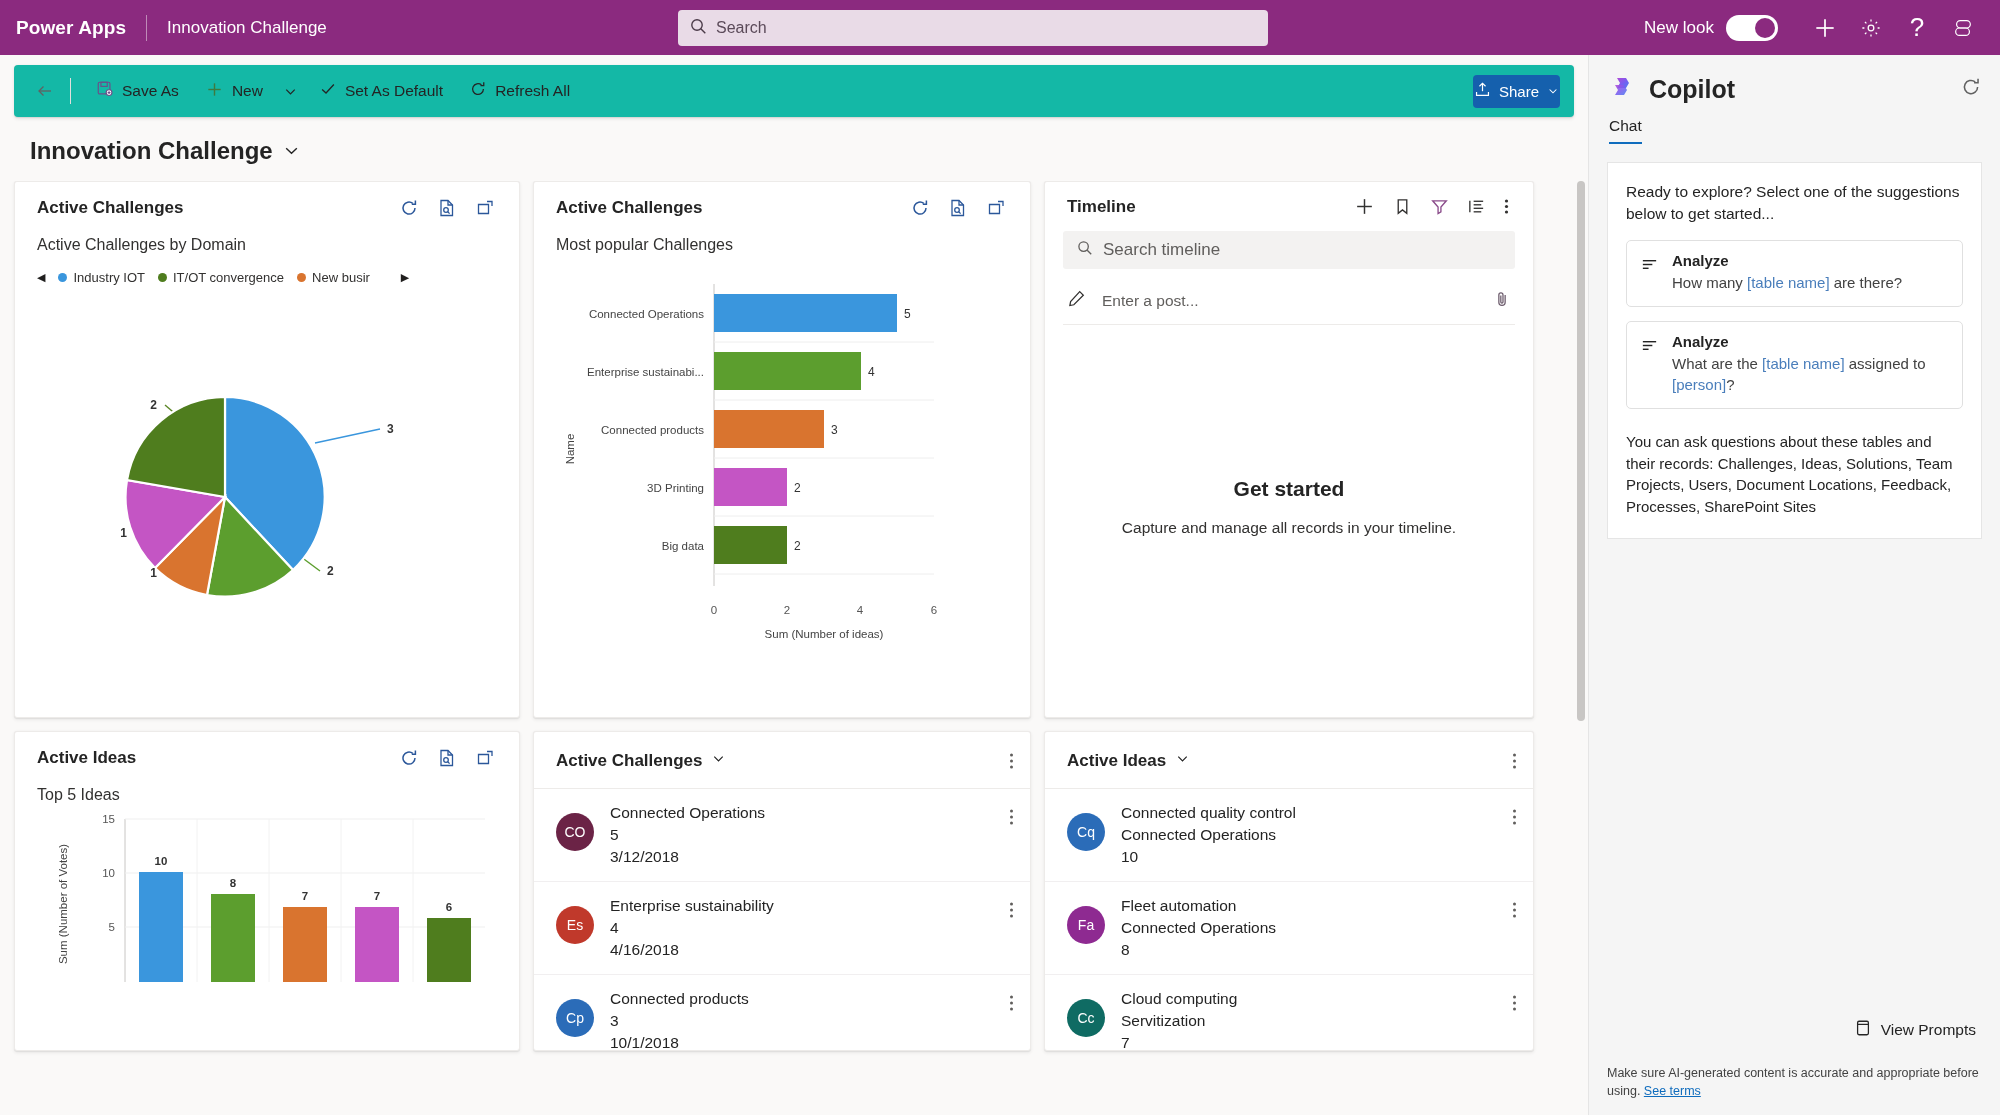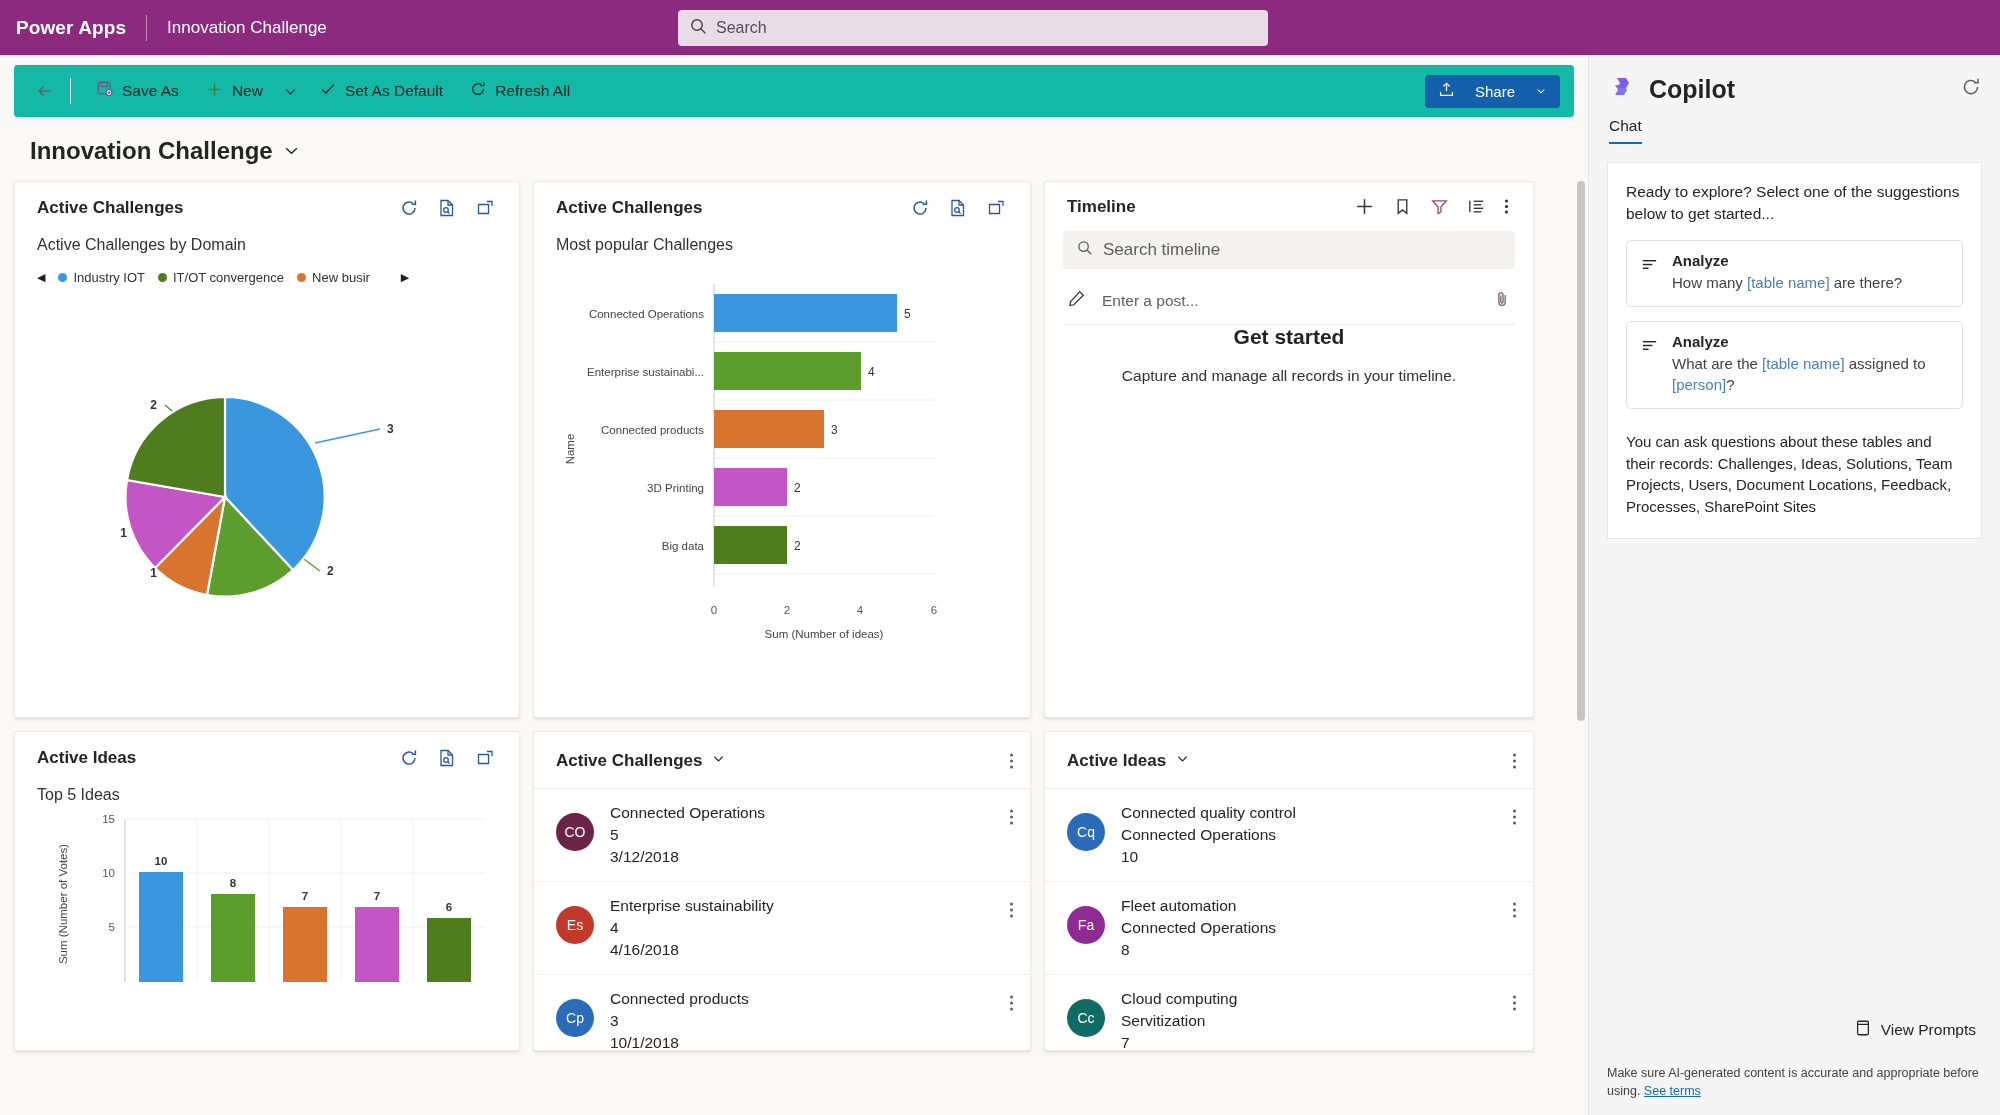--- a/index.html
+++ b/index.html
@@ -60,21 +60,21 @@
   }
   .cmd-back { width: 34px; height: 34px; display:flex; align-items:center; justify-content:center; color:#616161; cursor:pointer; }
   .cmd-sep { width: 1px; height: 26px; background: #e1dfdd; margin: 0 10px 0 4px; }
   .cmd-btn {
     display: flex; align-items: center; gap: 8px; padding: 6px 11px; border-radius: 3px;
     font-size: 15.5px; color: #242424; cursor: pointer; white-space: nowrap;
   }
   .cmd-chev { width: 26px; display:flex; align-items:center; justify-content:center; cursor:pointer; }
   .share-btn {
     margin-left: auto; background: #1560ad; color: #fff; border-radius: 4px;
-    height: 33px; display: flex; align-items: center; gap: 20px; padding: 0 13px;
+    height: 33px; display: flex; align-items: center; gap: 8px; padding: 0 1px;
     font-size: 15px; cursor: pointer;
   }
 
   
   .dash-title {
     padding: 20px 0 16px 30px; font-size: 24px; font-weight: bold; color: #242424;
     display: flex; align-items: center; gap: 10px; cursor: pointer;
   }
 
   
@@ -119,21 +119,21 @@
     margin: 8px 18px 0 18px; height: 48px; border-bottom: 1px solid #edebe9;
     display: flex; align-items: center; gap: 16px; padding: 0 4px;
   }
   .tl-post input {
     border: none; background: transparent; outline: none; font-size: 15.5px;
     font-family: "Liberation Sans", sans-serif; color: #8b5cf6; flex: 1 1 auto;
   }
   .tl-post input::placeholder { color: #605e5c; }
   .tl-empty {
     flex: 1 1 auto; display: flex; flex-direction: column; align-items: center;
-    gap: 18px; padding-bottom: 28px;
+    justify-content: center; gap: 18px; padding-bottom: 28px;
   }
   .tl-empty-h { font-size: 21px; font-weight: bold; color: #242424; }
   .tl-empty-p { font-size: 15.5px; color: #323130; }
 
   
   .list-head {
     display: flex; align-items: center; padding: 16px 16px 14px 22px;
     border-bottom: 1px solid #edebe9;
   }
   .list-title { font-size: 17px; font-weight: bold; color: #242424; display: flex; align-items: center; gap: 9px; cursor: pointer; }
@@ -221,20 +221,43 @@
     <div class="search-wrap">
       <span>
         <svg width="17" height="17" viewBox="0 0 16 16">
             <circle cx="6.6" cy="6.6" r="4.9" fill="none" stroke="#4a3a48" stroke-width="1.3"></circle>
             <line x1="10.2" y1="10.2" x2="14.4" y2="14.4" stroke="#4a3a48" stroke-width="1.3"></line>
           </svg>
       </span>
       <input class="search-input" placeholder="Search" style="">
     </div>
 
+    <div class="topbar-right">
+      <span class="newlook-label">New look</span>
+      <div class="toggle"></div>
+      <div class="tb-icon">
+        <svg width="26" height="26" viewBox="0 0 24 24">
+            <line x1="12" y1="4" x2="12" y2="20" stroke="#fff" stroke-width="1.6"></line>
+            <line x1="4" y1="12" x2="20" y2="12" stroke="#fff" stroke-width="1.6"></line>
+          </svg>
+      </div>
+      <div class="tb-icon">
+        <svg width="22" height="22" viewBox="0 0 24 24" fill="none" stroke="#fff" stroke-width="1.4">
+            <circle cx="12" cy="12" r="3.1"></circle>
+            <path d="M12 2.6v2.2M12 19.2v2.2M2.6 12h2.2M19.2 12h2.2M5.4 5.4l1.6 1.6M17 17l1.6 1.6M18.6 5.4L17 7M7 17l-1.6 1.6"></path>
+          </svg>
+      </div>
+      <div class="tb-icon">?</div>
+      <div class="tb-icon">
+        <svg width="22" height="22" viewBox="0 0 24 24" fill="none" stroke="#fff" stroke-width="1.3">
+            <path d="M9 4h7a4 4 0 0 1 0 8H9a4 4 0 0 1 0-8z"></path>
+            <path d="M15 12H8a4 4 0 0 0 0 8h7a4 4 0 0 0 0-8z"></path>
+          </svg>
+      </div>
+    </div>
   </div>
 
   <div class="body-row">
 
     <div class="main-col">
 
       <div class="cmdbar">
         <div class="cmd-back">
           <svg width="20" height="20" viewBox="0 0 20 20" fill="none" stroke="#616161" stroke-width="1.3">
               <line x1="4" y1="10" x2="16" y2="10"></line>

